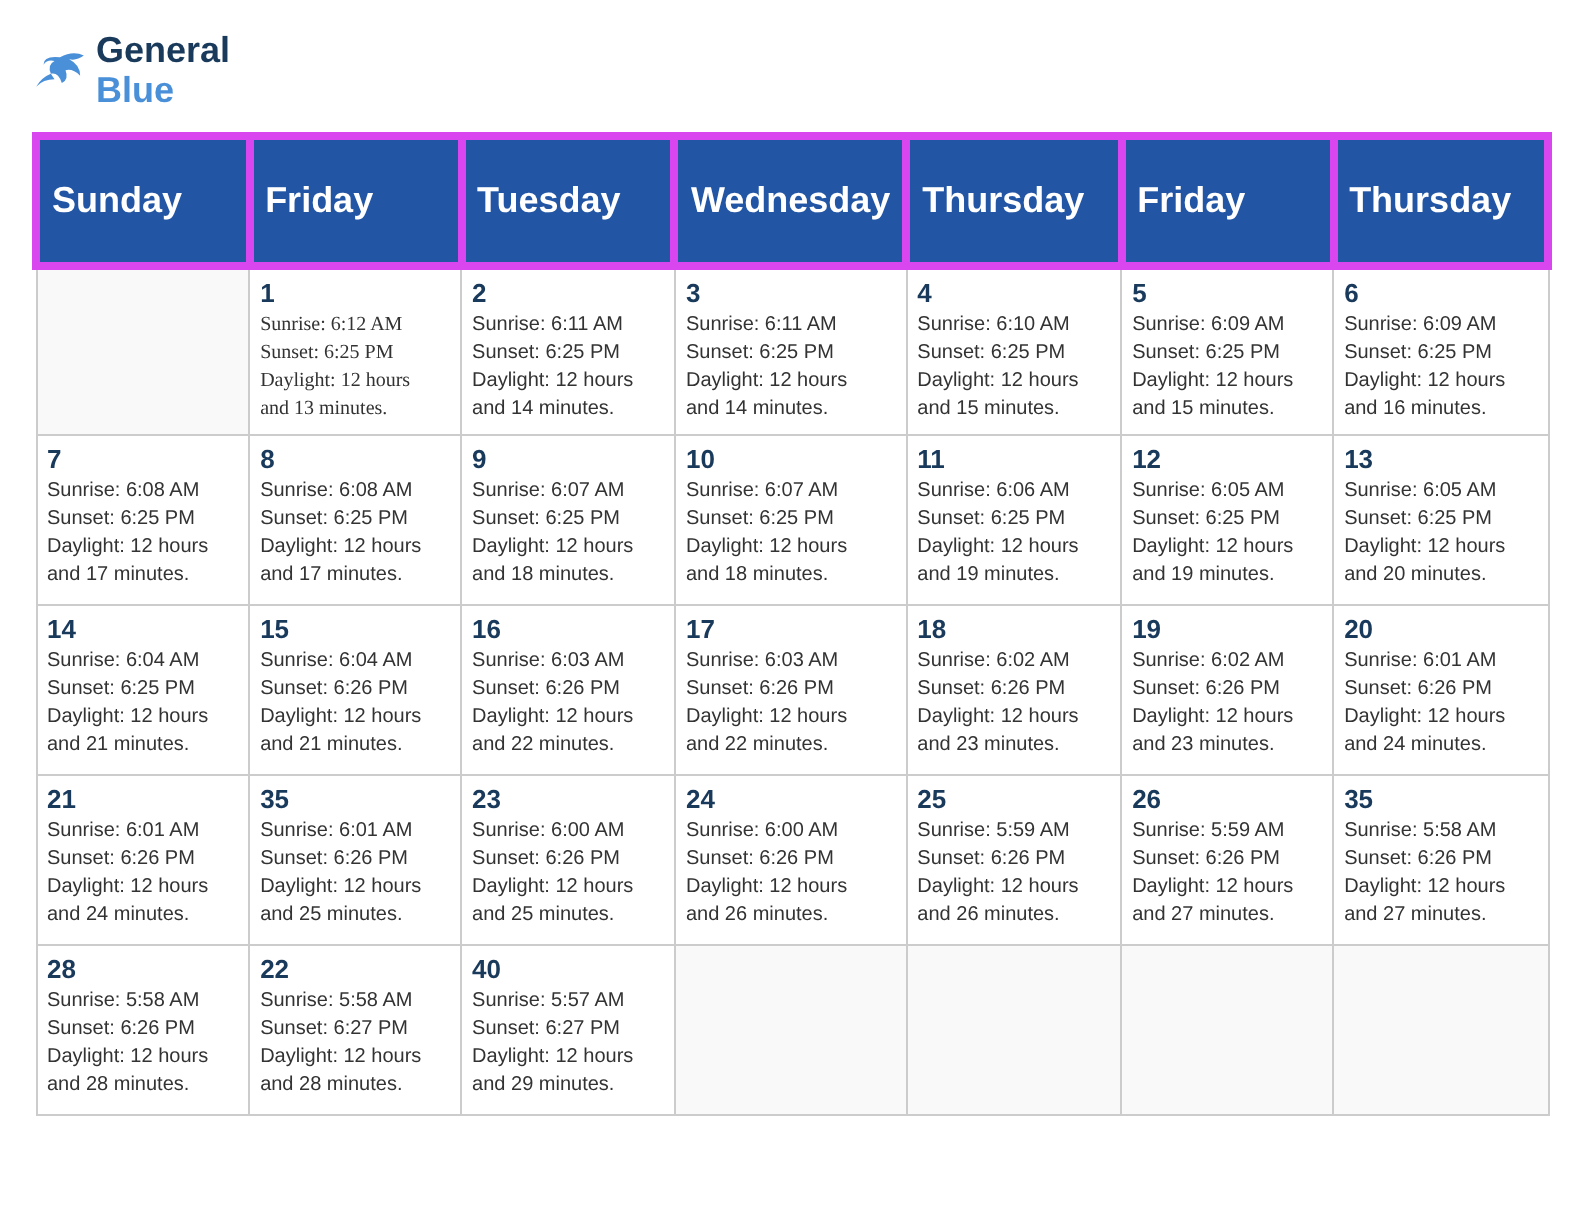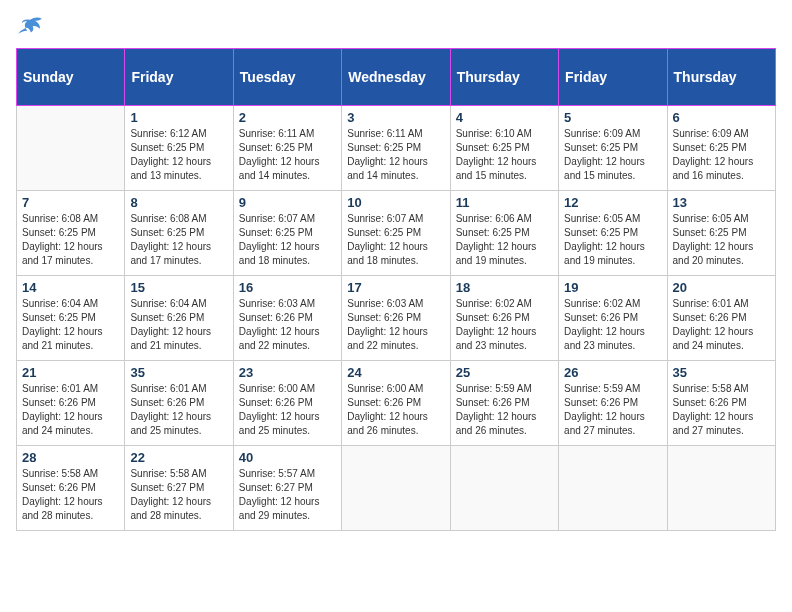--- a/index.html
+++ b/index.html
@@ -49,23 +49,23 @@
     .calendar {
       width: 100%;
       border-collapse: collapse;
       font-size: 10.5px;
     }
     .calendar th {
       background: #2255a4;
       color: #fff;
       text-align: left;
       padding: 20px 6px;
-      font-size: 14px;
+      font-size: 18px;
       font-weight: bold;
-      border: 1px solid #d946ef;
+      border: 4px solid #d946ef;
     }
     .calendar td {
       border: 1px solid #ccc;
       vertical-align: top;
       padding: 4px 5px;
       width: 108px;
       height: 85px;
     }
     .day-num {
       font-size: 13px;
@@ -85,20 +85,24 @@
   </style>
 </head>
 <body>
 
 <div class="header">
   <div class="logo">
     <svg class="logo-bird" viewBox="0 0 30 24">
       <path d="M15 4 Q22 0 28 3 Q24 6 20 5 Q26 8 26 14 Q22 10 18 11 Q20 16 16 18 Q14 12 10 13 Q8 8 12 6 Q8 5 6 8 Q6 3 15 4Z" fill="#4a90d9"></path>
       <path d="M10 13 Q5 15 2 20 Q6 16 12 16Z" fill="#4a90d9"></path>
     </svg>
+    <div class="logo-text">
+      <div>General</div>
+      <div><span>Blue</span></div>
+    </div>
   </div>
   <div class="title-area">
     <div class="month-title"></div>
     <div class="subtitle"></div>
   </div>
 </div>
 
 <table class="calendar">
   <thead>
     <tr>
@@ -109,21 +113,21 @@
         <th>Thursday</th>
         <th>Friday</th>
         <th>Thursday</th>
       </tr>
   </thead>
   <tbody>
       <tr>
         <td class="empty-cell"></td>
         <td>
           <span class="day-num">1</span>
-          <div class="day-info" style="white-space: pre-line;">Sunrise: 6:12 AM
+          <div class="day-info" style="white-space: pre-line; font-family: Liberation Serif, serif;">Sunrise: 6:12 AM
 Sunset: 6:25 PM
 Daylight: 12 hours
 and 13 minutes.</div>
         </td>
         <td>
           <span class="day-num">2</span>
           <div class="day-info" style="white-space: pre-line;">Sunrise: 6:11 AM
 Sunset: 6:25 PM
 Daylight: 12 hours
 and 14 minutes.</div>

